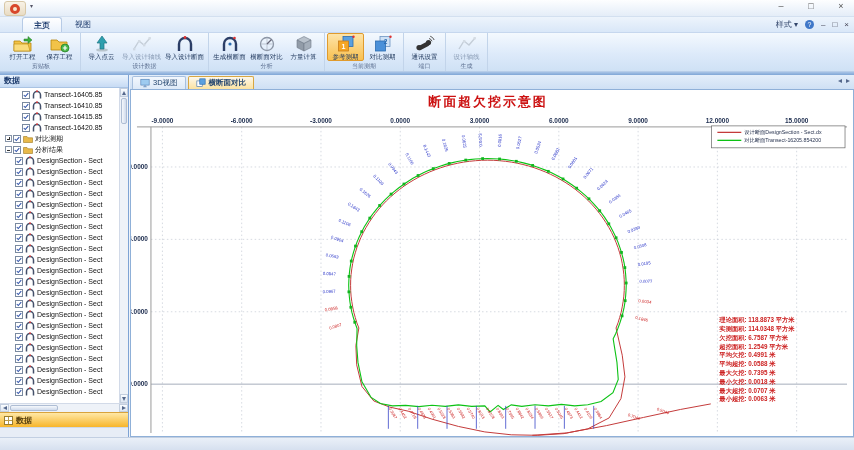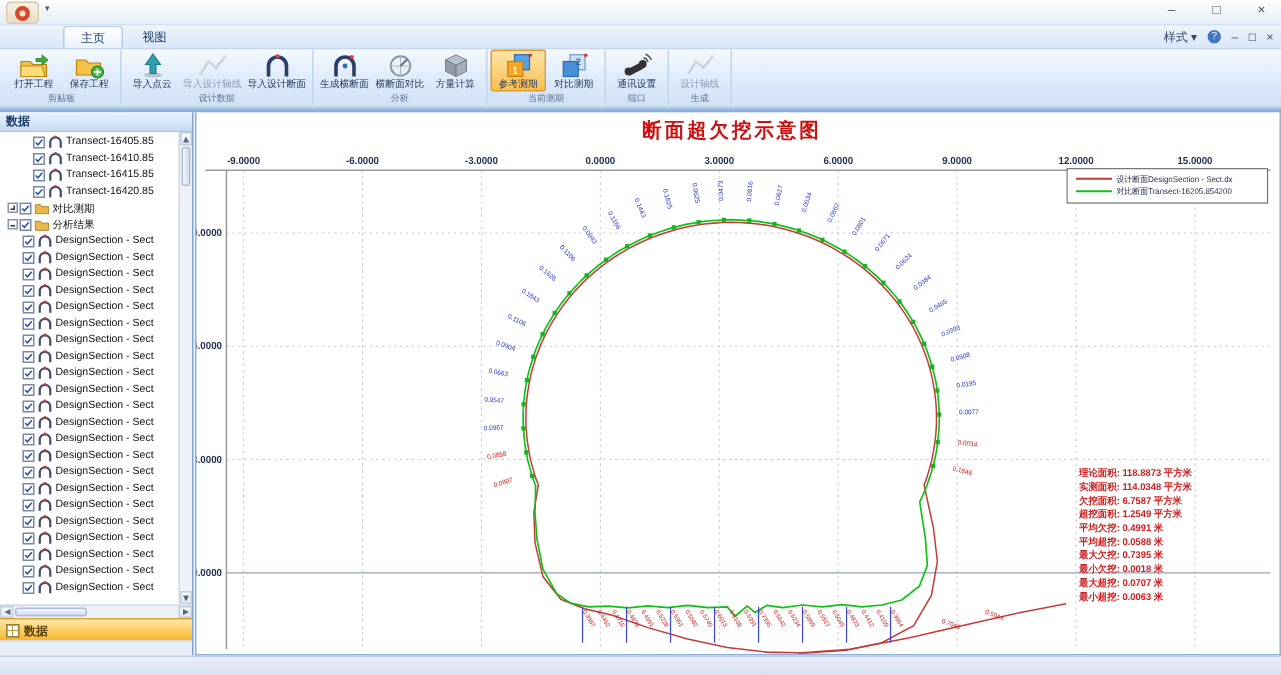--- a/index.html
+++ b/index.html
@@ -15,21 +15,21 @@
   .appbtn .ring { width:10px; height:10px; border-radius:50%; border:3px solid #d8472b; background:#f7e8d0; }
   .qa-caret { position:absolute; left:30px; top:2px; font-size:6px; color:#556; }
   .wincontrols { position:absolute; right:6px; top:1px; display:flex; gap:16px; }
   .wbtn { font-size:9px; color:#555; width:14px; text-align:center; cursor:default; }
 
   
   .tabrow { position:absolute; top:17px; left:0; right:0; height:16px;
     background:linear-gradient(#edf4fc,#d9e7f8); border-bottom:1px solid #c6d7ee; }
   #ribbon-tabs { position:absolute; left:22px; bottom:0; display:flex; }
   .rtab { font-size:8px; color:#1e3c6e; padding:2px 11px 1px; margin-right:2px; border-radius:3px 3px 0 0; }
-  .rtab.active { background:linear-gradient(#ffffff,#eaf2fc); border:1px solid #b7cbe6; border-bottom:none; font-weight:normal;margin-left:20px; }
+  .rtab.active { background:linear-gradient(#ffffff,#eaf2fc); border:1px solid #b7cbe6; border-bottom:none; font-weight:bold; }
   .tabrow-right { position:absolute; right:5px; top:2px; display:flex; gap:7px; align-items:center; font-size:8px; color:#33466b; }
   .helpdot { width:9px; height:9px; border-radius:50%; background:#3f77c8; color:#fff; font-size:7px; line-height:9px; text-align:center; }
   .mini { font-size:8px; color:#445; }
 
   
   .ribbon { position:absolute; top:33px; left:0; right:0; height:39px; display:flex; padding-left:2px;
     background:linear-gradient(#f4f9fe,#ddeafa 55%,#cfe1f5); border-bottom:1px solid #b7cde8; }
   .rgroup { display:flex; flex-direction:column; border-right:1px solid #c2d4ea; padding:0 2px; }
   .rbuttons { flex:1; display:flex; align-items:flex-start; }
   .rbtn { min-width:37px; padding:1px 1px 0; display:flex; flex-direction:column; align-items:center; border:1px solid transparent; border-radius:2px; }
@@ -693,20 +693,48 @@
         </div>
     </div>
     <div class="side-bottom">
       <span class="grid-ic"></span>
       <span>数据</span>
     </div>
     <div class="side-gray"></div>
   </div>
 
   <div class="main">
+    <div class="doctabs" id="doctabs">
+      <div class="dtab">
+          <span class="dtic">
+            <svg viewBox="0 0 12 12">
+              <rect x="1" y="1.5" width="10" height="7" fill="#9ecbf0" stroke="#4a7ab0" stroke-width="0.7"></rect>
+              <path d="M4 10.5h4M6 8.5v2" stroke="#4a7ab0" stroke-width="0.8"></path>
+            </svg>
+          </span>
+          <span>3D视图</span>
+        </div>
+        <div class="dtab active">
+          <span class="dtic">
+            <svg viewBox="0 0 12 12">
+              <rect x="1" y="3.5" width="6.5" height="6.5" fill="#fff" stroke="#4a7ab0" stroke-width="0.8"></rect>
+              <rect x="4.5" y="1" width="6.5" height="6.5" fill="#5aa0e0" stroke="#2c6cb0" stroke-width="0.8"></rect>
+            </svg>
+          </span>
+          <span>横断面对比</span>
+        </div>
+        <div class="dt-nav">
+        <span>
+            <div class="tri-lf"></div>
+          </span>
+        <span>
+            <div class="tri-rt"></div>
+          </span>
+      </div>
+    </div>
     <div class="chartpanel">
       <svg id="chart-svg" viewBox="0 0 724 347" preserveAspectRatio="none">
           <g>
             <line x1="31.5" y1="37" x2="31.5" y2="344" stroke="#c4c9d4" stroke-width="0.7" stroke-dasharray="1.5 2.5"></line>
             <line x1="111" y1="37" x2="111" y2="344" stroke="#c4c9d4" stroke-width="0.7" stroke-dasharray="1.5 2.5"></line>
             <line x1="190.5" y1="37" x2="190.5" y2="344" stroke="#c4c9d4" stroke-width="0.7" stroke-dasharray="1.5 2.5"></line>
             <line x1="270" y1="37" x2="270" y2="344" stroke="#c4c9d4" stroke-width="0.7" stroke-dasharray="1.5 2.5"></line>
             <line x1="349.5" y1="37" x2="349.5" y2="344" stroke="#c4c9d4" stroke-width="0.7" stroke-dasharray="1.5 2.5"></line>
             <line x1="429" y1="37" x2="429" y2="344" stroke="#c4c9d4" stroke-width="0.7" stroke-dasharray="1.5 2.5"></line>
             <line x1="508.5" y1="37" x2="508.5" y2="344" stroke="#c4c9d4" stroke-width="0.7" stroke-dasharray="1.5 2.5"></line>

